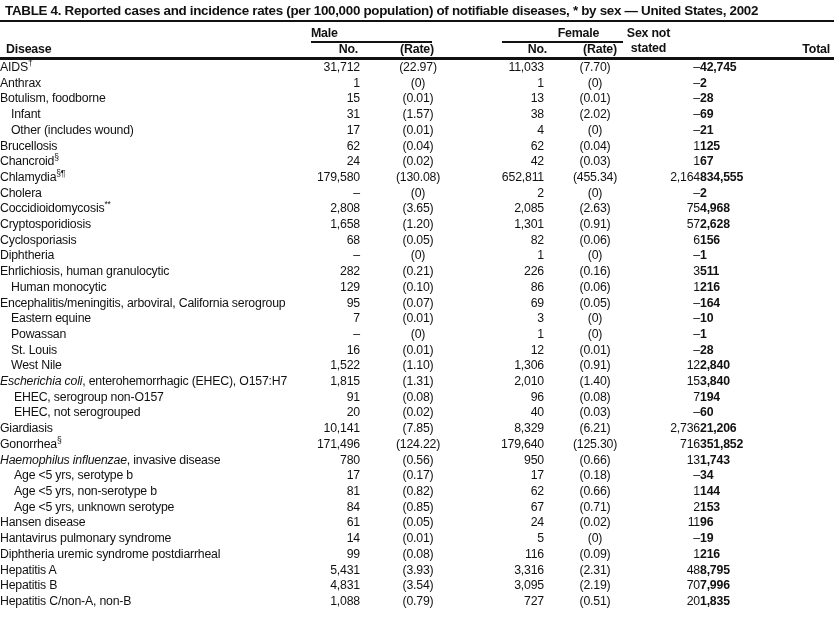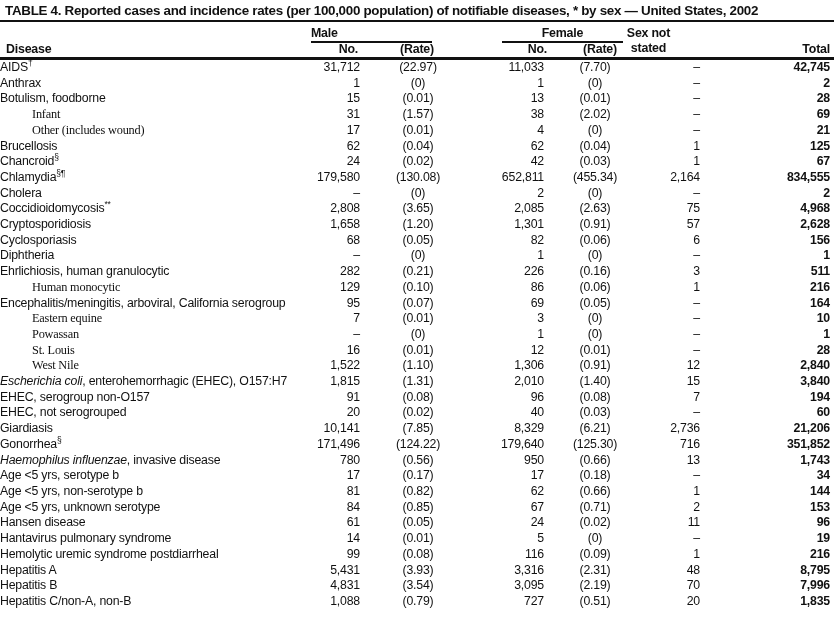--- a/index.html
+++ b/index.html
@@ -5,42 +5,42 @@
   html,body{margin:0;padding:0;background:#fff;}
   .page{position:relative;width:834px;height:632px;background:#ffffff;
         font-family:"Liberation Sans",sans-serif;color:#111;overflow:hidden;}
   .title{position:absolute;left:5px;top:3px;font-size:13.4px;font-weight:bold;
          white-space:nowrap;letter-spacing:-0.3px;text-align:right;}
   .rule{position:absolute;left:0;width:834px;background:#111;}
   .rule-title{top:20px;height:2px;}
   .rule-thick{top:57px;height:2.6px;}
   .hdr{position:absolute;font-size:12.4px;font-weight:bold;white-space:nowrap;letter-spacing:-0.2px;}
   .male-label{left:311px;width:121px;top:26px;text-align:left;}
-  .female-label{left:502px;width:121px;top:26px;text-align:center;}
+  .female-label{left:518px;width:121px;top:26px;text-align:center;}
   .sns-label{left:600px;width:97px;top:26px;text-align:center;line-height:14.8px;}
   .underline{position:absolute;height:1.6px;background:#111;top:41.2px;}
   .male-underline{left:311px;width:121px;}
   .female-underline{left:502px;width:121px;}
   .disease-label{left:6px;top:42px;}
   .male-no-label{left:300px;width:58px;top:42px;text-align:right;}
   .male-rate-label{left:362px;width:110px;top:42px;text-align:center;}
   .female-no-label{left:489px;width:58px;top:42px;text-align:right;}
   .female-rate-label{left:546px;width:108px;top:42px;text-align:center;}
   .total-label{left:700px;width:130px;top:42px;text-align:right;}
   table.disease-table{position:absolute;top:60px;left:0;width:830px;
         border-collapse:collapse;table-layout:fixed;}
   table.disease-table td{font-size:12.3px;line-height:15.7px;height:15.7px;padding:0;
         white-space:nowrap;overflow:visible;letter-spacing:-0.2px;color:#111;}
   tr{height:15.7px;}
   .c-disease{padding-left:6px;}
-  .c-disease.ind1{padding-left:32px;font-family:Liberation Serif, serif;}
-  .c-disease.ind2{}
+  .c-disease.ind1{padding-left:11px;}
+  .c-disease.ind2{padding-left:14px;}
   .c-num{text-align:right;}
   .c-rate{text-align:center;}
-  .c-total{text-align:right;font-weight:bold;}
+  .c-total{font-weight:bold;}
   .it{font-style:italic;}
   sup{font-size:8.5px;line-height:0;vertical-align:super;}
 </style>
 </head>
 <body>
 
 <div class="page">
   <div class="title">TABLE 4. Reported cases and incidence rates (per 100,000 population) of notifiable diseases, * by sex — United States, 2002</div>
   <div class="rule rule-title"></div>
 
@@ -346,21 +346,21 @@
         <tr>
           <td class="c-disease ind0">Hantavirus pulmonary syndrome</td>
           <td class="c-num">14</td>
           <td class="c-rate">(0.01)</td>
           <td class="c-num">5</td>
           <td class="c-rate">(0)</td>
           <td class="c-num">–</td>
           <td class="c-total">19</td>
         </tr>
         <tr>
-          <td class="c-disease ind0">Hemolytic uremic syndrome postdiarrheal</td>
+          <td class="c-disease ind0">Diphtheria uremic syndrome postdiarrheal</td>
           <td class="c-num">99</td>
           <td class="c-rate">(0.08)</td>
           <td class="c-num">116</td>
           <td class="c-rate">(0.09)</td>
           <td class="c-num">1</td>
           <td class="c-total">216</td>
         </tr>
         <tr>
           <td class="c-disease ind0">Hepatitis A</td>
           <td class="c-num">5,431</td>

